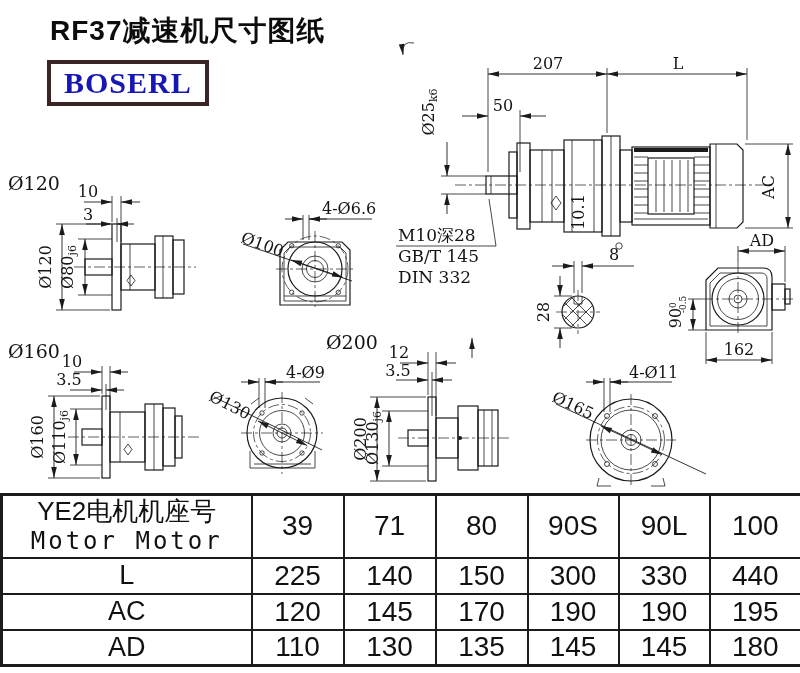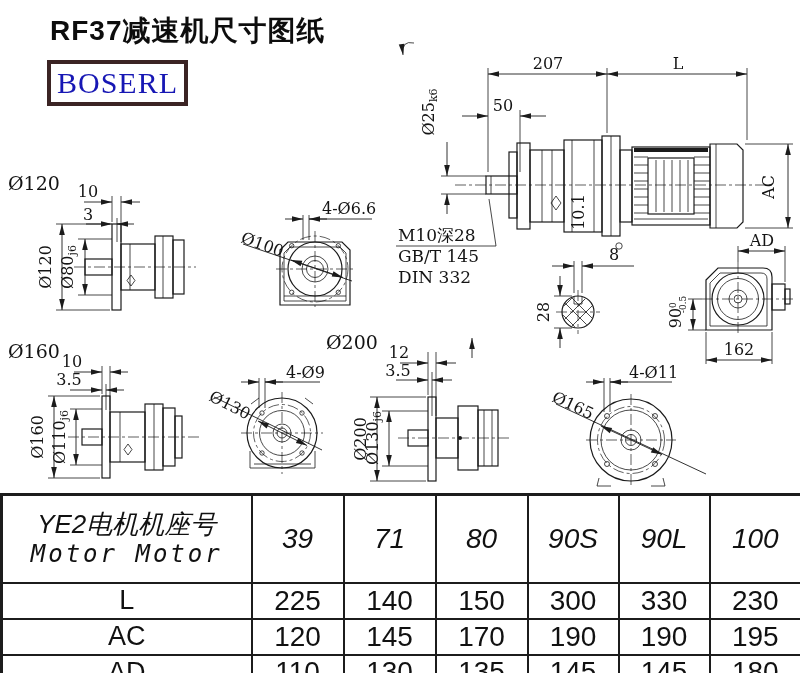--- a/index.html
+++ b/index.html
@@ -1,42 +1,42 @@
 <!DOCTYPE html>
 <html><head>
 <meta charset="utf-8">
 <style>
   html,body{margin:0;padding:0;background:#fff;}
   body{width:800px;height:673px;position:relative;overflow:hidden;
        font-family:"Liberation Sans",sans-serif;color:#111;}
   .page-title{position:absolute;left:50px;top:12px;font-size:28px;font-weight:bold;
        letter-spacing:1px;color:#0d0d0d;font-family:"Liberation Sans",sans-serif;}
   .brand-box{position:absolute;left:47px;top:60px;border:4px solid #3b2424;
-       padding:2px 6px;background:#fff;}
+       padding:2px 13px;background:#fff;font-weight:bold;}
   .brand-text{font-family:"Liberation Serif",serif;font-size:30px;color:#1717b4;
        letter-spacing:1px;}
   svg{position:absolute;left:0;top:0;}
   svg .ln{fill:none;stroke:#1b1b1b;stroke-width:1.2;}
   svg .tn{fill:none;stroke:#1b1b1b;stroke-width:0.8;}
   svg .cl{fill:none;stroke:#1b1b1b;stroke-width:0.7;stroke-dasharray:11,3,3,3;}
   svg .dm{fill:none;stroke:#1b1b1b;stroke-width:0.9;}
   svg text{fill:#141414;font-family:"DejaVu Serif",serif;font-size:16px;text-anchor:middle;}
   svg text.as{text-anchor:start;}
   svg text.lb{font-size:19px;}
   svg text.nt{font-size:17px;}
   .size-table{position:absolute;left:0;top:493px;width:800px;border-collapse:collapse;
        table-layout:fixed;background:#fff;}
   .size-table td,.size-table th{border:2.5px solid #1c1c1c;text-align:center;
        vertical-align:middle;padding:0;font-weight:normal;}
   .size-table{border:3px solid #1c1c1c;}
   .hdr-cn{font-size:26px;line-height:30px;}
   .hdr-en{font-family:"DejaVu Sans Mono",monospace;font-size:24px;line-height:30px;letter-spacing:3px;}
   .num{font-size:28px;}
   .rowlab{font-size:27px;}
-  tr.hrow{height:88px;font-style:italic;} tr.drow{height:36px;}
+  tr.hrow{height:63px;} tr.drow{height:36px;}
 </style>
 </head>
 <body>
 
 <div class="page-title">RF37减速机尺寸图纸</div>
 <div class="brand-box">
   <span class="brand-text">BOSERL</span>
 </div>
 
 <svg width="800" height="492" viewBox="0 0 800 492">
@@ -314,21 +314,21 @@
     <th class="num">90L</th>
     <th class="num">100</th>
   </tr>
   <tr class="drow">
     <td class="rowlab">L</td>
     <td class="num">225</td>
     <td class="num">140</td>
     <td class="num">150</td>
     <td class="num">300</td>
     <td class="num">330</td>
-    <td class="num">230</td>
+    <td class="num">440</td>
   </tr>
   <tr class="drow">
     <td class="rowlab">AC</td>
     <td class="num">120</td>
     <td class="num">145</td>
     <td class="num">170</td>
     <td class="num">190</td>
     <td class="num">190</td>
     <td class="num">195</td>
   </tr>

